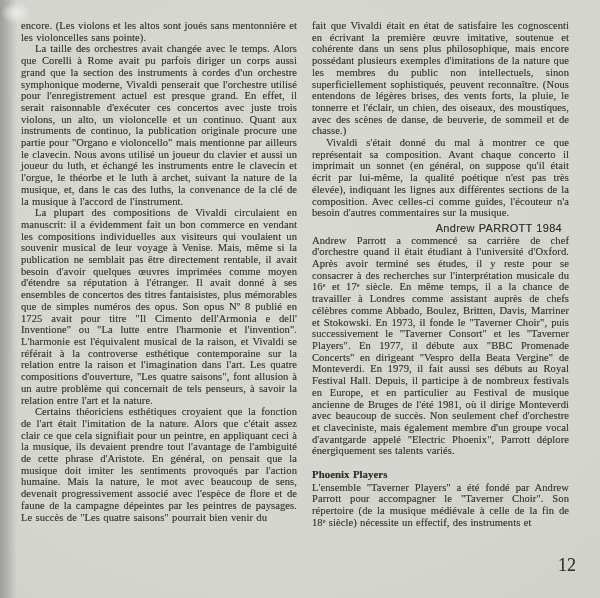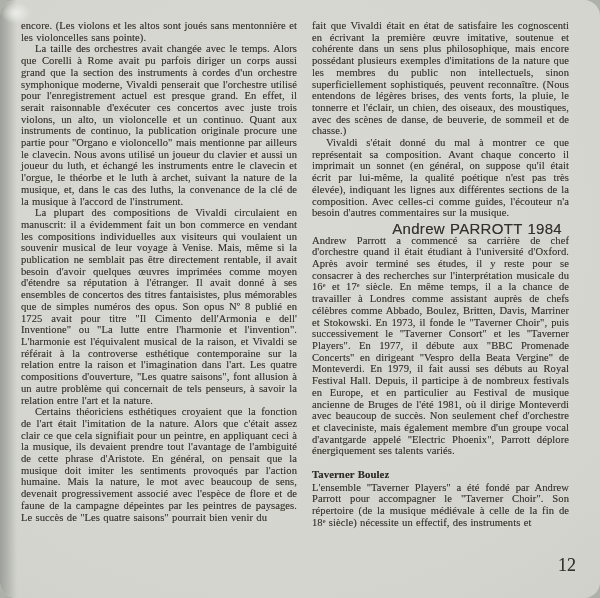--- a/index.html
+++ b/index.html
@@ -9,21 +9,20 @@
     font-family: "Liberation Serif", "DejaVu Serif", serif;
   }
   .page {
     position: relative;
     width: 600px; height: 598px;
     overflow: hidden;
     background:
       radial-gradient(ellipse 130% 120% at 45% 38%,
         #d8d9d3 0%, #d4d5cf 50%, #cbcdc6 82%, #c1c3bc 100%);
     color: #3a372f;
-    border-radius: 16px;
   }
   .edge-left {
     position: absolute; left: 0; top: 0; bottom: 0; width: 17px;
     background: linear-gradient(90deg,
       #9da09a 0%, #b3b6ae 45%, rgba(212,213,207,0) 100%);
   }
   .corner-glare {
     position: absolute; left: 1px; top: 2px; width: 30px; height: 22px;
     background: radial-gradient(closest-side, #ecede8, rgba(236,237,232,0));
   }
@@ -35,21 +34,21 @@
     word-spacing: 0.6px;
     letter-spacing: 0.05px;
     text-shadow: 0 0 0.5px rgba(58,55,47,0.5);
   }
   .col-left  { left: 21px;  width: 276px; }
   .col-right { left: 312px; width: 257px; }
   .col p { margin: 0; text-indent: 14px; }
   .col p.cont { text-indent: 0; }
   .signature {
     font-family: "Liberation Sans", "DejaVu Sans", sans-serif;
-    font-size: 15px;
+    font-size: 11px;
     font-weight: 500;
     color: #33312c;
     text-align: right;
     padding-right: 7px;
     margin-top: 4px;
     letter-spacing: 0.3px;
     text-shadow: 0 0 0.5px rgba(51,49,44,0.5);
   }
   .section-heading {
     font-size: 10.8px;
@@ -80,18 +79,18 @@
     <p>Certains théoriciens esthétiques croyaient que la fonction de l'art était l'imitation de la nature.  Alors que c'était assez clair ce que cela signifiait pour un peintre, en appliquant ceci à la musique, ils devaient prendre tout l'avantage de l'ambiguité de cette phrase d'Aristote. En général, on pensait que la musique doit imiter les sentiments provoqués par l'action humaine.  Mais la nature, le mot avec beaucoup de sens, devenait progressivement associé avec l'espèce de flore et de faune de la campagne dépeintes par les peintres de paysages.  Le succès de "Les quatre saisons" pourrait bien venir du</p>
   </div>
 
   <div class="col col-right">
     <p class="cont">fait que Vivaldi était en état de satisfaire les cognoscenti en écrivant la première œuvre imitative, soutenue et cohérente dans un sens plus philosophique, mais encore possédant plusieurs exemples d'imitations de la nature que les membres du public non intellectuels, sinon superficiellement sophistiqués, peuvent reconnaître. (Nous entendons de légères brises, des vents forts, la pluie, le tonnerre et l'éclair, un chien, des oiseaux, des moustiques, avec des scènes de danse, de beuverie, de sommeil et de chasse.)</p>
     <p>Vivaldi s'était donné du mal à montrer ce que représentait sa composition.  Avant chaque concerto il imprimait un sonnet (en général, on suppose qu'il était écrit par lui-même, la qualité poétique n'est pas très élevée), indiquant les lignes aux différentes sections de la composition.  Avec celles-ci comme guides, l'écouteur n'a besoin d'autres commentaires sur la musique.</p>
     <div class="signature">Andrew PARROTT 1984</div>
 
     <p class="cont">Andrew Parrott a commencé sa carrière de chef d'orchestre quand il était étudiant à l'université d'Oxford.  Après avoir terminé ses études, il y reste pour se consacrer à des recherches sur l'interprétation musicale du 16ᵉ et 17ᵉ siècle.  En même temps, il a la chance de travailler à Londres comme assistant auprès de chefs célèbres comme Abbado, Boulez, Britten, Davis, Marriner et Stokowski.  En 1973, il fonde le "Taverner Choir", puis successivement le "Taverner Consort" et les "Taverner Players".  En 1977, il débute aux "BBC Promenade Concerts" en dirigeant "Vespro della Beata Vergine" de Monteverdi.  En 1979, il fait aussi ses débuts au Royal Festival Hall.  Depuis, il participe à de nombreux festivals en Europe, et en particulier au Festival de musique ancienne de Bruges de l'été 1981, où il dirige Monteverdi avec beaucoup de succès.  Non seulement chef d'orchestre et claveciniste, mais également membre d'un groupe vocal d'avantgarde appelé "Electric Phoenix", Parrott déplore énergiquement ses talents variés.</p>
 
-    <div class="section-heading">Taverner Boulez</div>
+    <div class="section-heading">Phoenix Players</div>
     <p class="cont">L'ensemble "Taverner Players" a été fondé par Andrew Parrott pour accompagner le "Taverner Choir". Son répertoire (de la musique médiévale à celle de la fin de 18ᵉ siècle) nécessite un effectif, des instruments et</p>
   </div>
 
   <div class="page-number">12</div>
 </div>
 
 </body></html>

